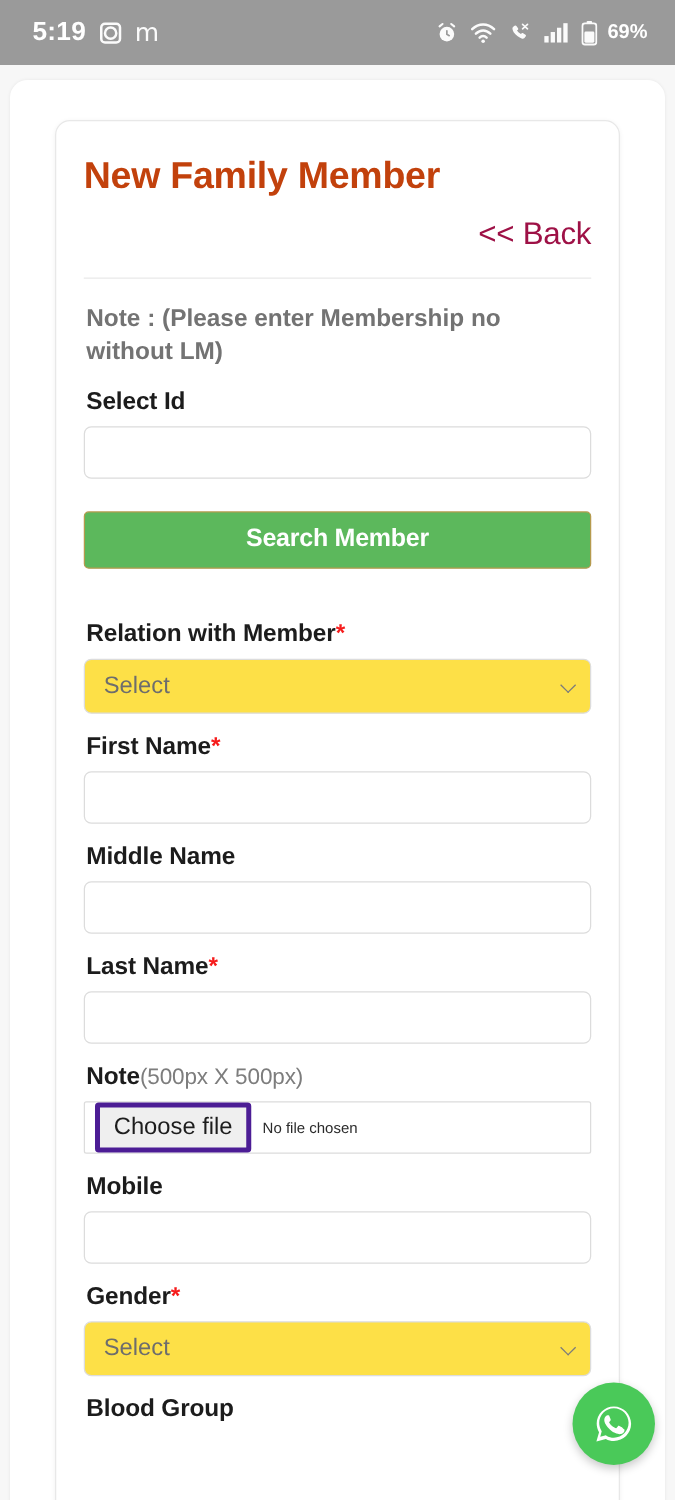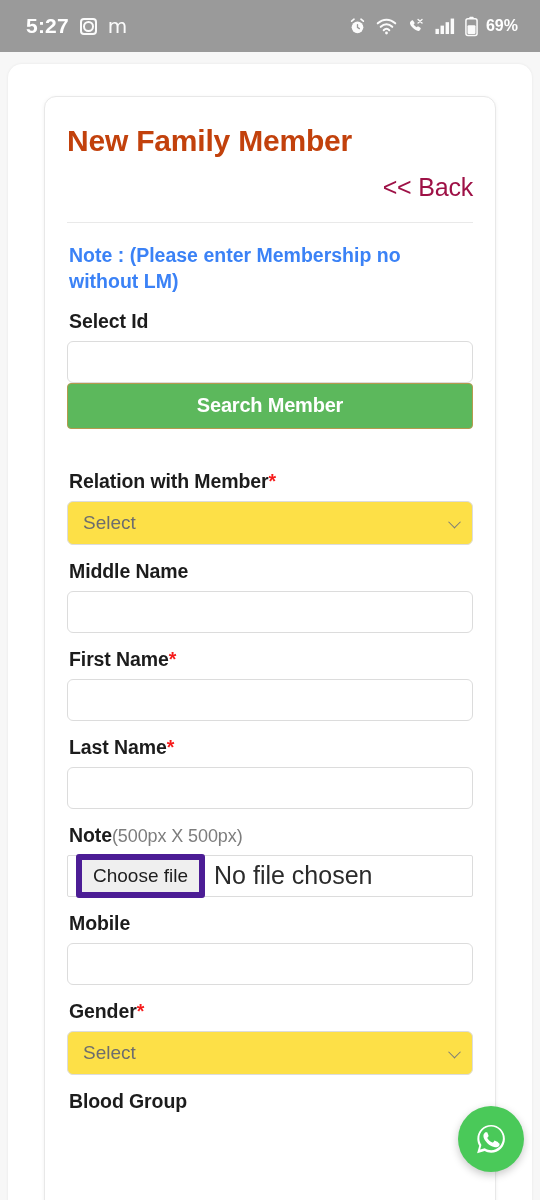--- a/index.html
+++ b/index.html
@@ -127,21 +127,21 @@
     cursor: pointer;
     display: inline-block;
   }
   .divider {
     border-top: 1px solid #e9e9e9;
     margin-top: 20px;
   }
 
   
   .note {
-    color: #3b82f6;
+    color: #737373;
     font-size: 19.5px;
     font-weight: 700;
     line-height: 1.35;
     margin-top: 19px;
     padding: 0 2px;
   }
   .field { margin-top: 15px; }
   .field-label {
     font-size: 19.5px;
     font-weight: 700;
@@ -200,38 +200,39 @@
     align-items: center;
     width: 100%;
     height: 42px;
     border: 1px solid #dcdcdc;
     border-radius: 2px;
     background: #fff;
     padding: 0 8px;
   }
   .choose-file-btn {
     background: #efefef;
-    border: 6px solid #4c1d95;
+    border: 4px solid #4c1d95;
     border-radius: 3px;
     padding: 4px 11px;
     font-size: 19px;
     font-family: "Liberation Sans", sans-serif;
     color: #1d1d1d;
     cursor: pointer;
     line-height: 1.25;
   }
   .file-status {
-    font-size: 25px;
+    font-size: 12px;
     color: #2b2b2b;
     margin-left: 9px;
   }
   .btn-search {
     display: block;
     width: 100%;
     height: 46px;
+    margin-top: 26px;
     background: #5cb85c;
     border: 1px solid #b59a4e;
     border-radius: 4px;
     color: #ffffff;
     font-size: 20px;
     font-weight: 700;
     font-family: "Liberation Sans", sans-serif;
     letter-spacing: -0.2px;
     cursor: pointer;
   }
@@ -252,21 +253,21 @@
     box-shadow: 0 3px 8px rgba(0,0,0,0.22);
     cursor: pointer;
     z-index: 20;
   }
 </style>
 </head>
 <body>
 
 <div class="status-bar">
   <div class="status-left">
-    <span class="status-time">5:27</span>
+    <span class="status-time">5:19</span>
     <span class="sb-icon">
       <span class="ig-icon"></span>
     </span>
     <span class="sb-icon m-icon">m</span>
   </div>
   <div class="status-right">
     <span class="sb-icon">
       <svg width="19" height="19" viewBox="0 0 24 24" fill="none">
         <circle cx="12" cy="13" r="7.4" fill="#ffffff"></circle>
         <path d="M12 9.6V13.2L14.4 14.6" stroke="#9a9a9a" stroke-width="1.7" stroke-linecap="round"></path>
@@ -336,28 +337,28 @@
         <span>Relation with Member</span><span class="req">*</span>
       </label>
       <div class="select-wrap">
         <div class="select-box">Select</div>
         <span class="chevron"></span>
       </div>
     </div>
 
     <div class="field">
       <label class="field-label">
+        <span>First Name</span><span class="req">*</span>
+      </label>
+      <input class="text-input" type="text" value="" style="">
+    </div>
+
+    <div class="field">
+      <label class="field-label">
         <span>Middle Name</span>
-      </label>
-      <input class="text-input" type="text" value="" style="">
-    </div>
-
-    <div class="field">
-      <label class="field-label">
-        <span>First Name</span><span class="req">*</span>
       </label>
       <input class="text-input" type="text" value="" style="">
     </div>
 
     <div class="field">
       <label class="field-label">
         <span>Last Name</span><span class="req">*</span>
       </label>
       <input class="text-input" type="text" value="" style="">
     </div>

